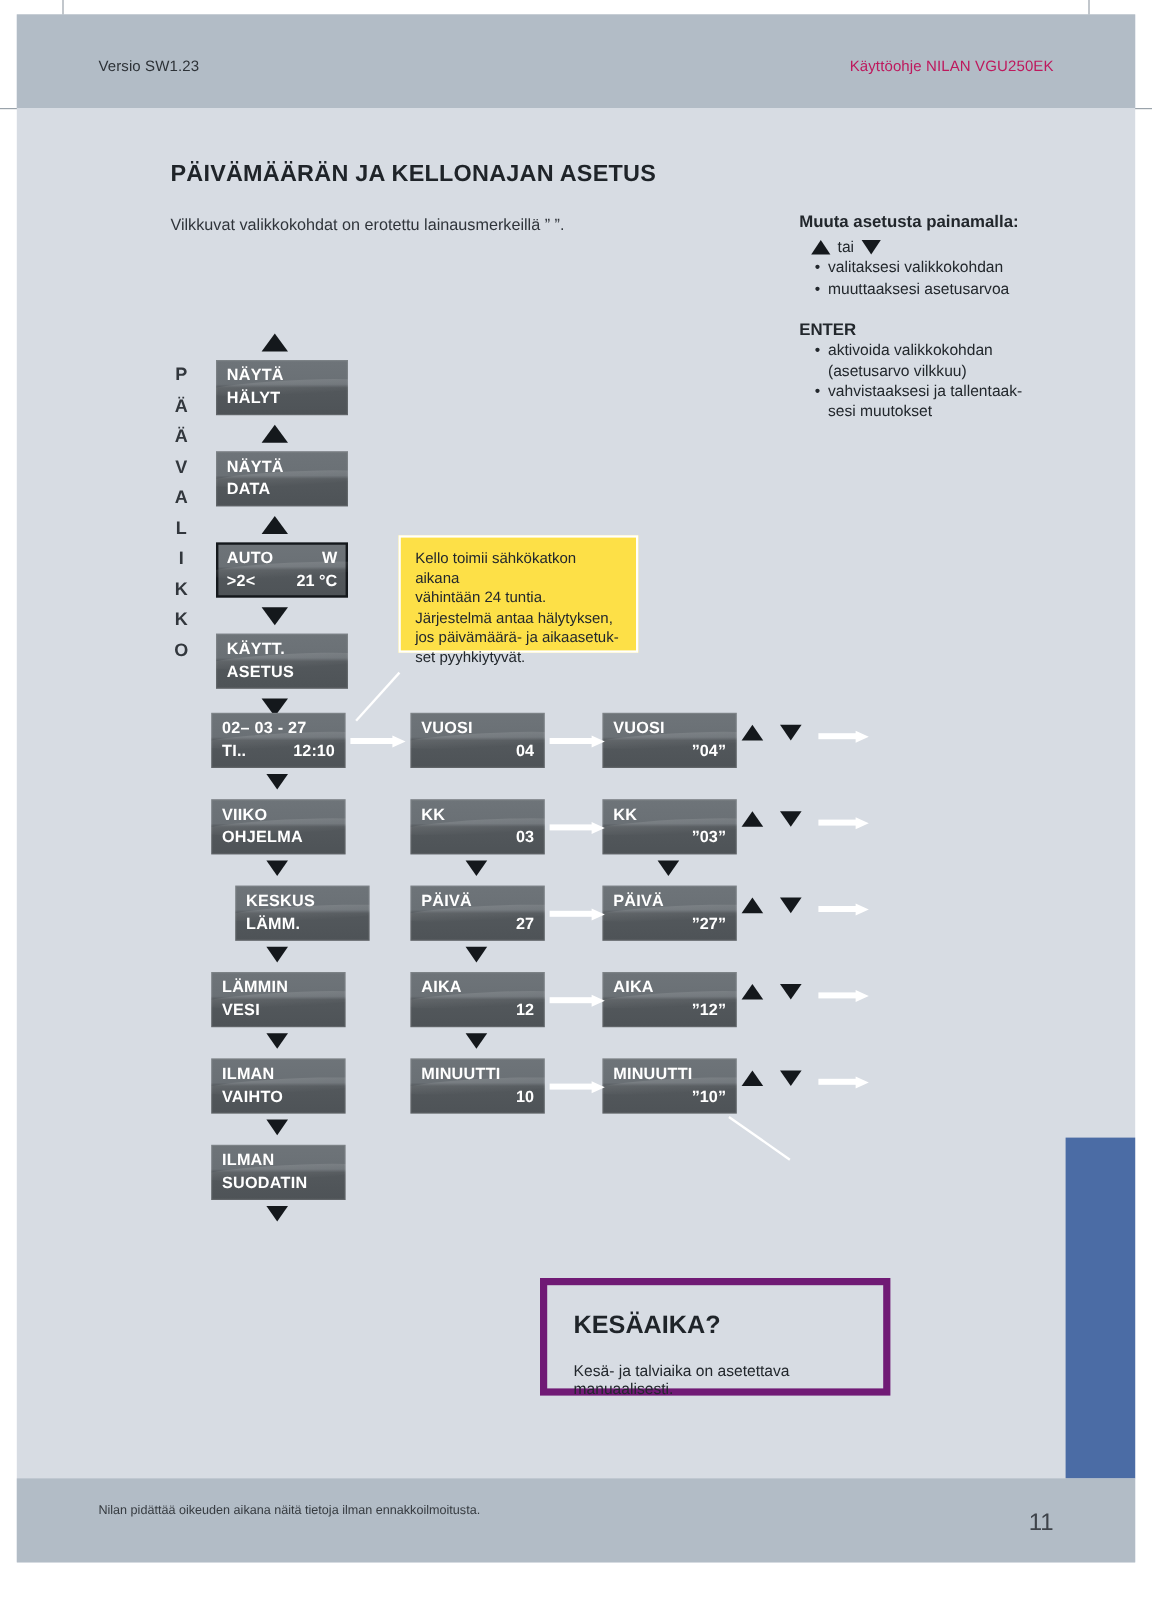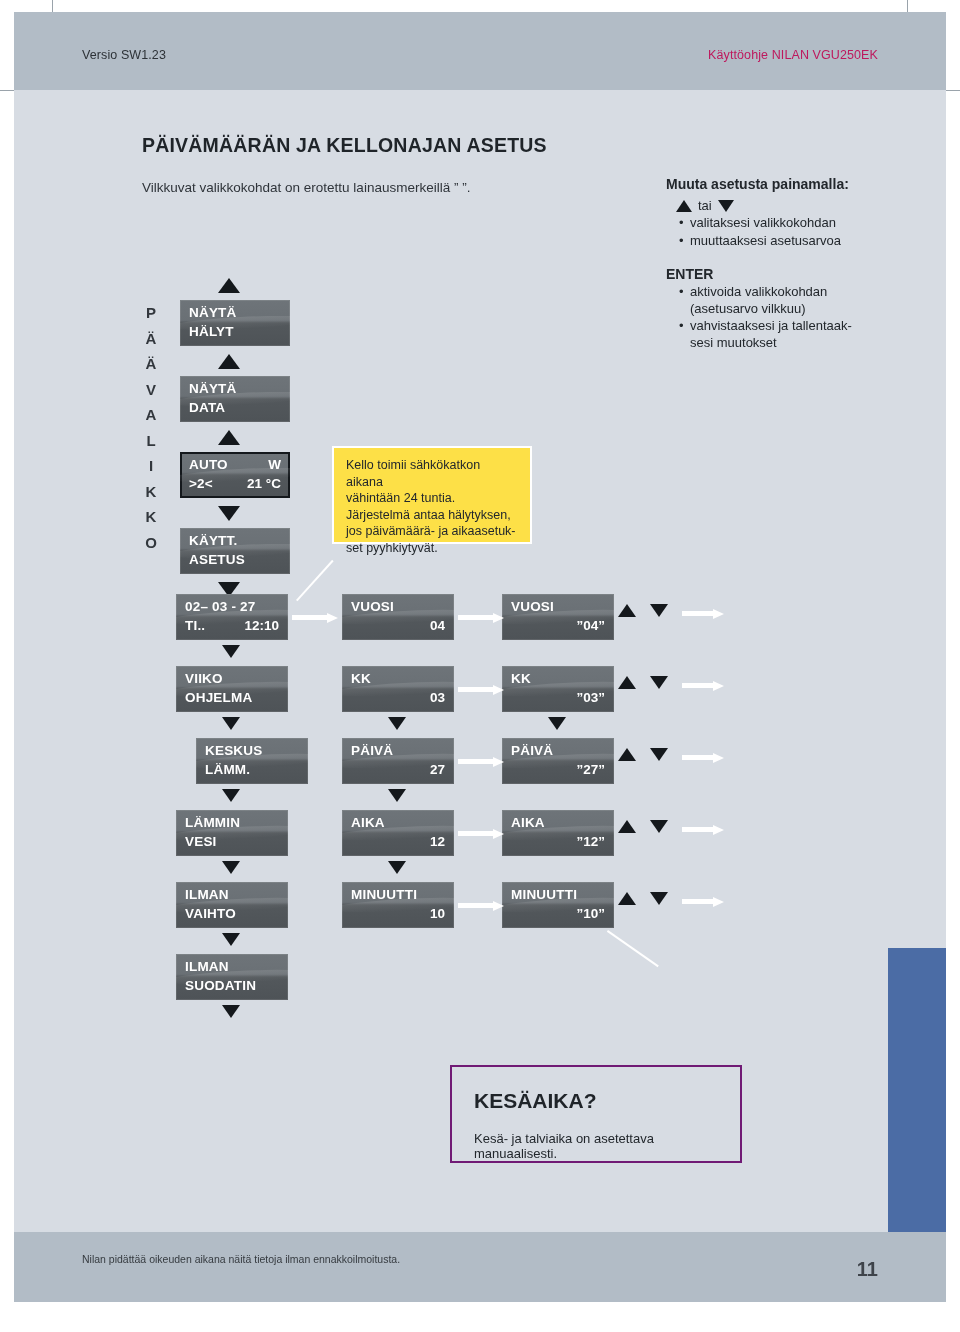--- a/index.html
+++ b/index.html
@@ -39,21 +39,21 @@
   .footer-band{
     position:absolute;left:14px;top:1232px;width:932px;height:70px;
     background:#b2bcc6;
   }
   .footer-note{
     position:absolute;left:82px;top:1253px;
     font-size:10.5px;color:#363b40;
   }
   .footer-page{
     position:absolute;right:82px;top:1258px;
-    font-size:20px;color:#3e434a;font-weight:700;
+    font-size:20px;color:#3e434a;font-weight:400;
   }
 
   
   .blue-tab{
     position:absolute;left:888px;top:948px;width:58px;height:284px;
     background:#4b6ca5;
   }
 
   
   .title{
@@ -162,21 +162,21 @@
     font-size:12.5px;line-height:16.5px;
     padding:9px 10px 9px 12px;
     box-sizing:border-box;
   }
   .callout.plain{background:#fde047;border-color:#ffffff;}
 
   .leader{position:absolute;background:#ffffff;transform-origin:0 0;height:2px;}
 
   .framebox{
     position:absolute;
-    border:2px solid #701a75;
+    border:6px solid #701a75;
     box-sizing:border-box;
     background:transparent;
   }
   .framebox .bigq{
     position:absolute;left:22px;top:22px;
     font-size:21px;font-weight:700;color:#1f2429;
   }
   .framebox .sub{
     position:absolute;left:22px;top:64px;
     font-size:13px;color:#22272c;

